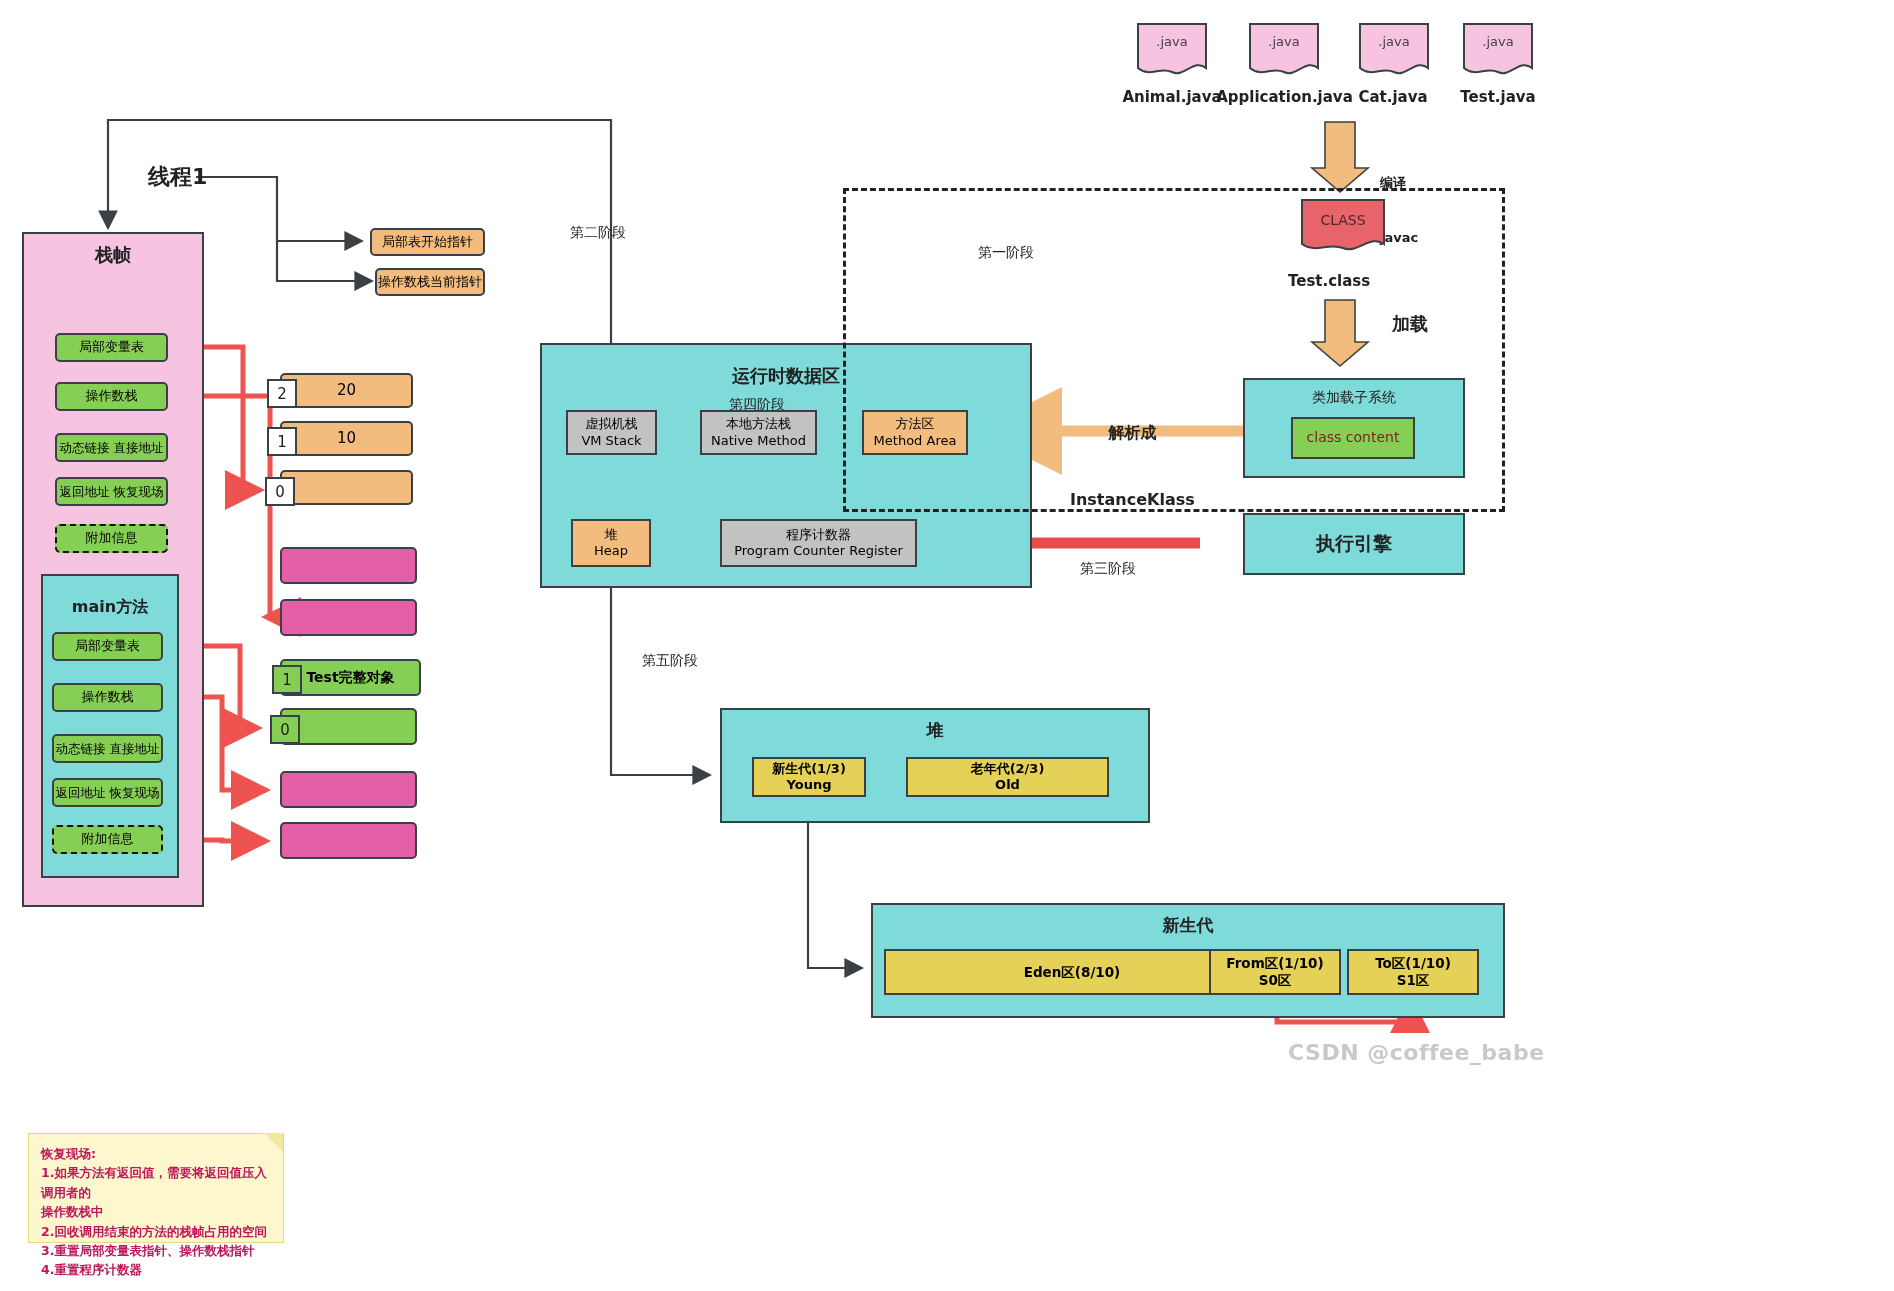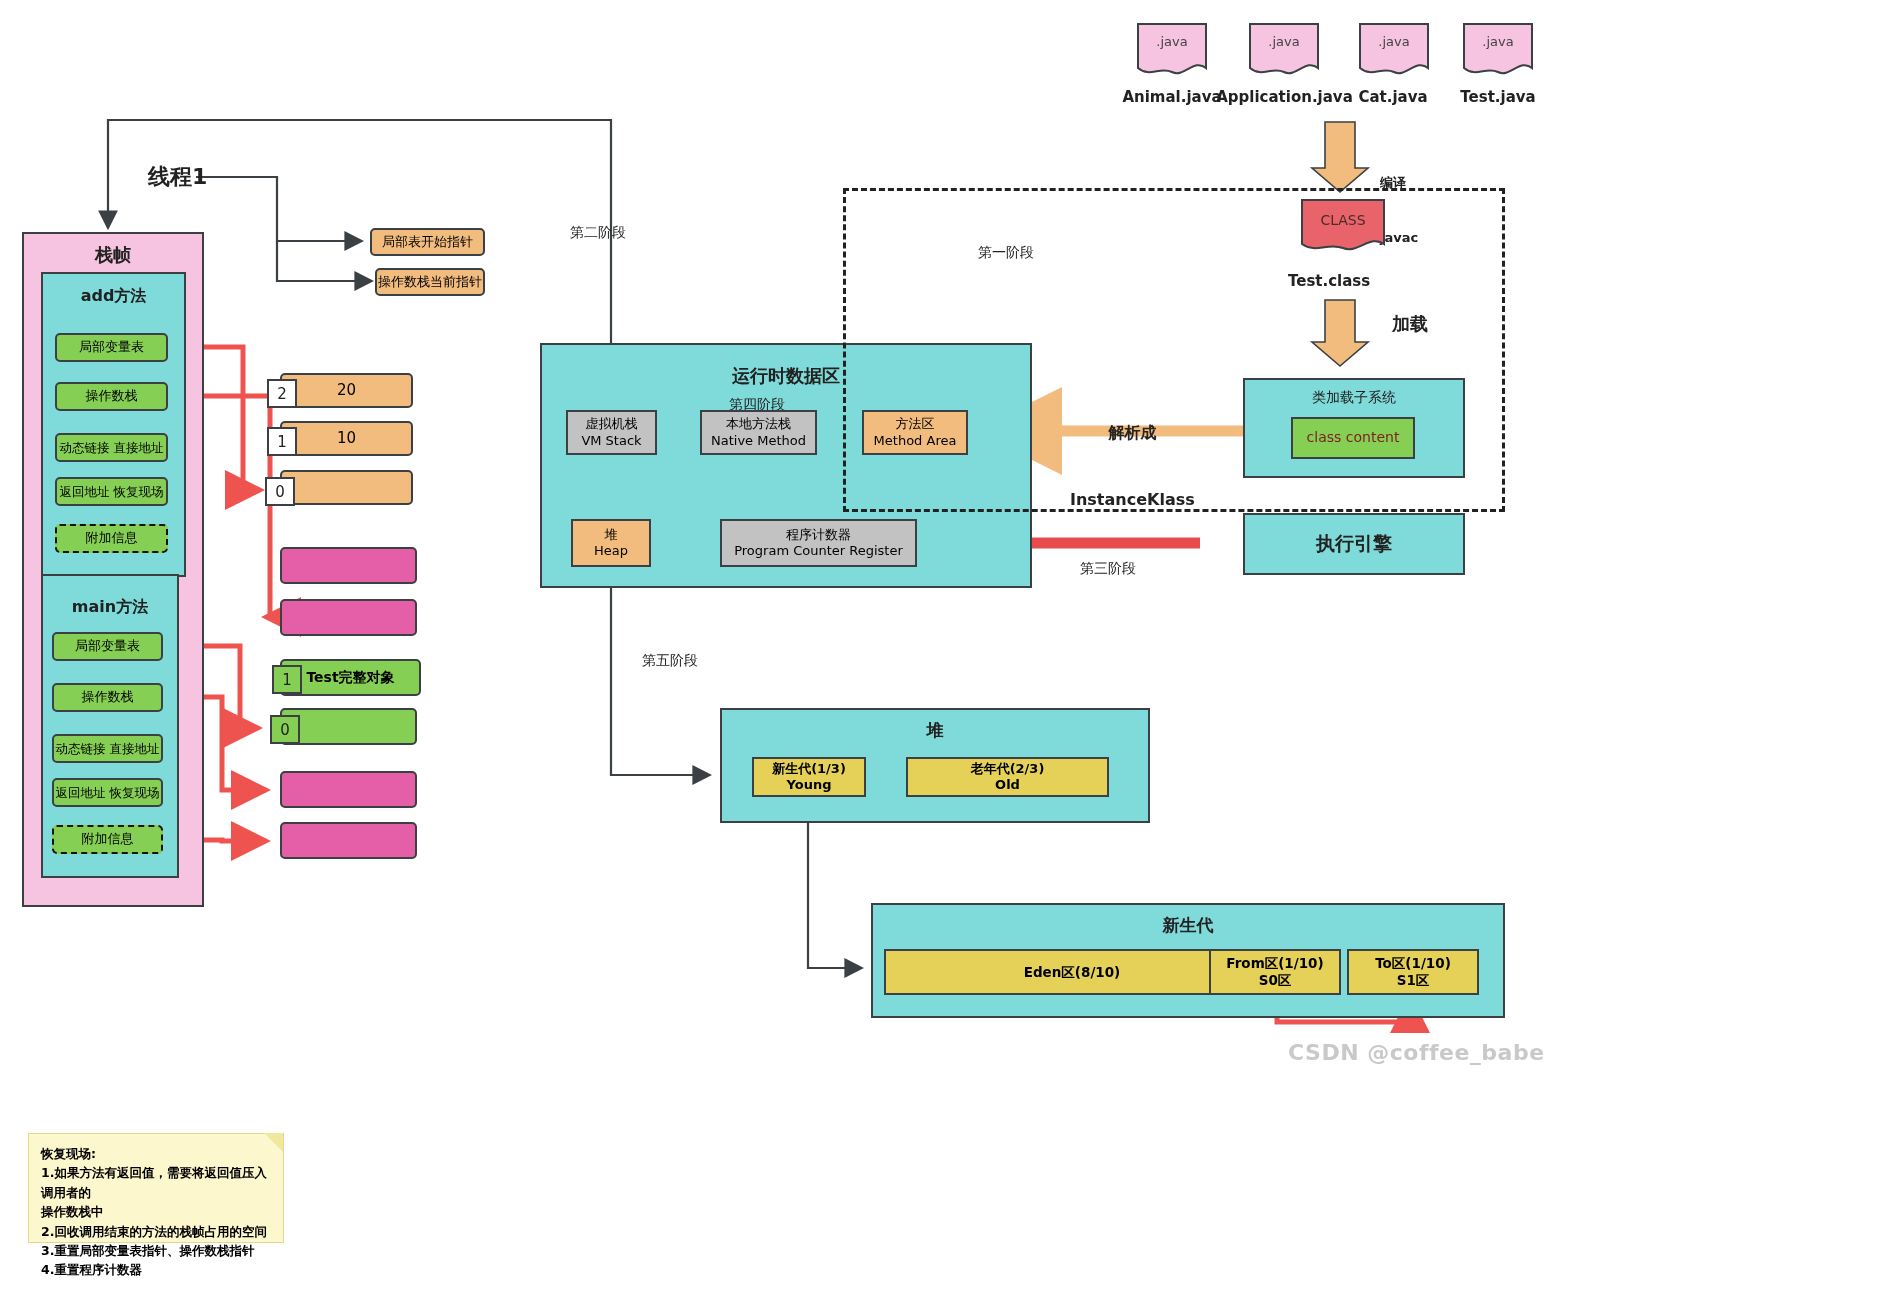--- a/index.html
+++ b/index.html
@@ -18,21 +18,21 @@
   .green{background:#86cf55;}
   .orange{background:#f2bc7e;}
   .grey{background:#c2c2c2;}
   .yellow{background:#e5d158;}
   .ttl{font-weight:bold;}
   .lbl{position:absolute;color:#222;white-space:pre;}
   .dashbox{position:absolute;box-sizing:border-box;border:3px dashed #222;}
   .dashed-inner{border:2px dashed #111 !important;}
   .filelabel{position:absolute;font-weight:bold;font-size:15px;color:#222;text-align:center;}
   .note{position:absolute;box-sizing:border-box;background:#fdf7cd;border:1px solid #e4d98a;
-        font-size:12.5px;line-height:1.55;color:#000000;padding:10px 10px 6px 12px;white-space:pre-line;font-weight:bold;}
+        font-size:12.5px;line-height:1.55;color:#be185d;padding:10px 10px 6px 12px;white-space:pre-line;font-weight:bold;}
   .wm{position:absolute;color:#c9c9c9;font-size:22px;font-weight:bold;letter-spacing:.5px;}
   .idxcell{position:absolute;box-sizing:border-box;border:2px solid #3b4044;background:#fff;
            display:flex;align-items:center;justify-content:center;font-size:15px;color:#222;}
   .idxcell.g{background:#86cf55;}
   .fileicon{position:absolute;}
   .stage-lbl{position:absolute;font-size:14px;color:#222;}
 </style>
 </head>
 <body>
 
@@ -101,23 +101,20 @@
     <span>局部表开始指针</span>
   </div>
   <div class="box r4 orange" style="left:375px;top:268px;width:110px;height:28px;font-size:13px;">
     <span>操作数栈当前指针</span>
   </div>
 
   <div class="box pink" style="left:22px;top:232px;width:182px;height:675px;display:block;">
     <div class="ttl" style="text-align:center;font-size:18px;margin-top:10px;color:#222;">栈帧</div>
   </div>
 
-  <div class="box cy" style="left:41px;top:272px;width:145px;height:305px;display:block;">
-    <div class="ttl" style="text-align:center;font-size:16px;margin-top:12px;color:#222;">add方法</div>
-  </div>
   <div class="box r4 green" style="left:55px;top:333px;width:113px;height:29px;font-size:13px;">
     <span>局部变量表</span>
     </div>
   <div class="box r4 green" style="left:55px;top:382px;width:113px;height:29px;font-size:13px;">
     <span>操作数栈</span>
     </div>
   <div class="box r4 green" style="left:55px;top:433px;width:113px;height:29px;font-size:12.5px;">
     <span>动态链接 直接地址</span>
     </div>
   <div class="box r4 green" style="left:55px;top:477px;width:113px;height:29px;font-size:12.5px;">

